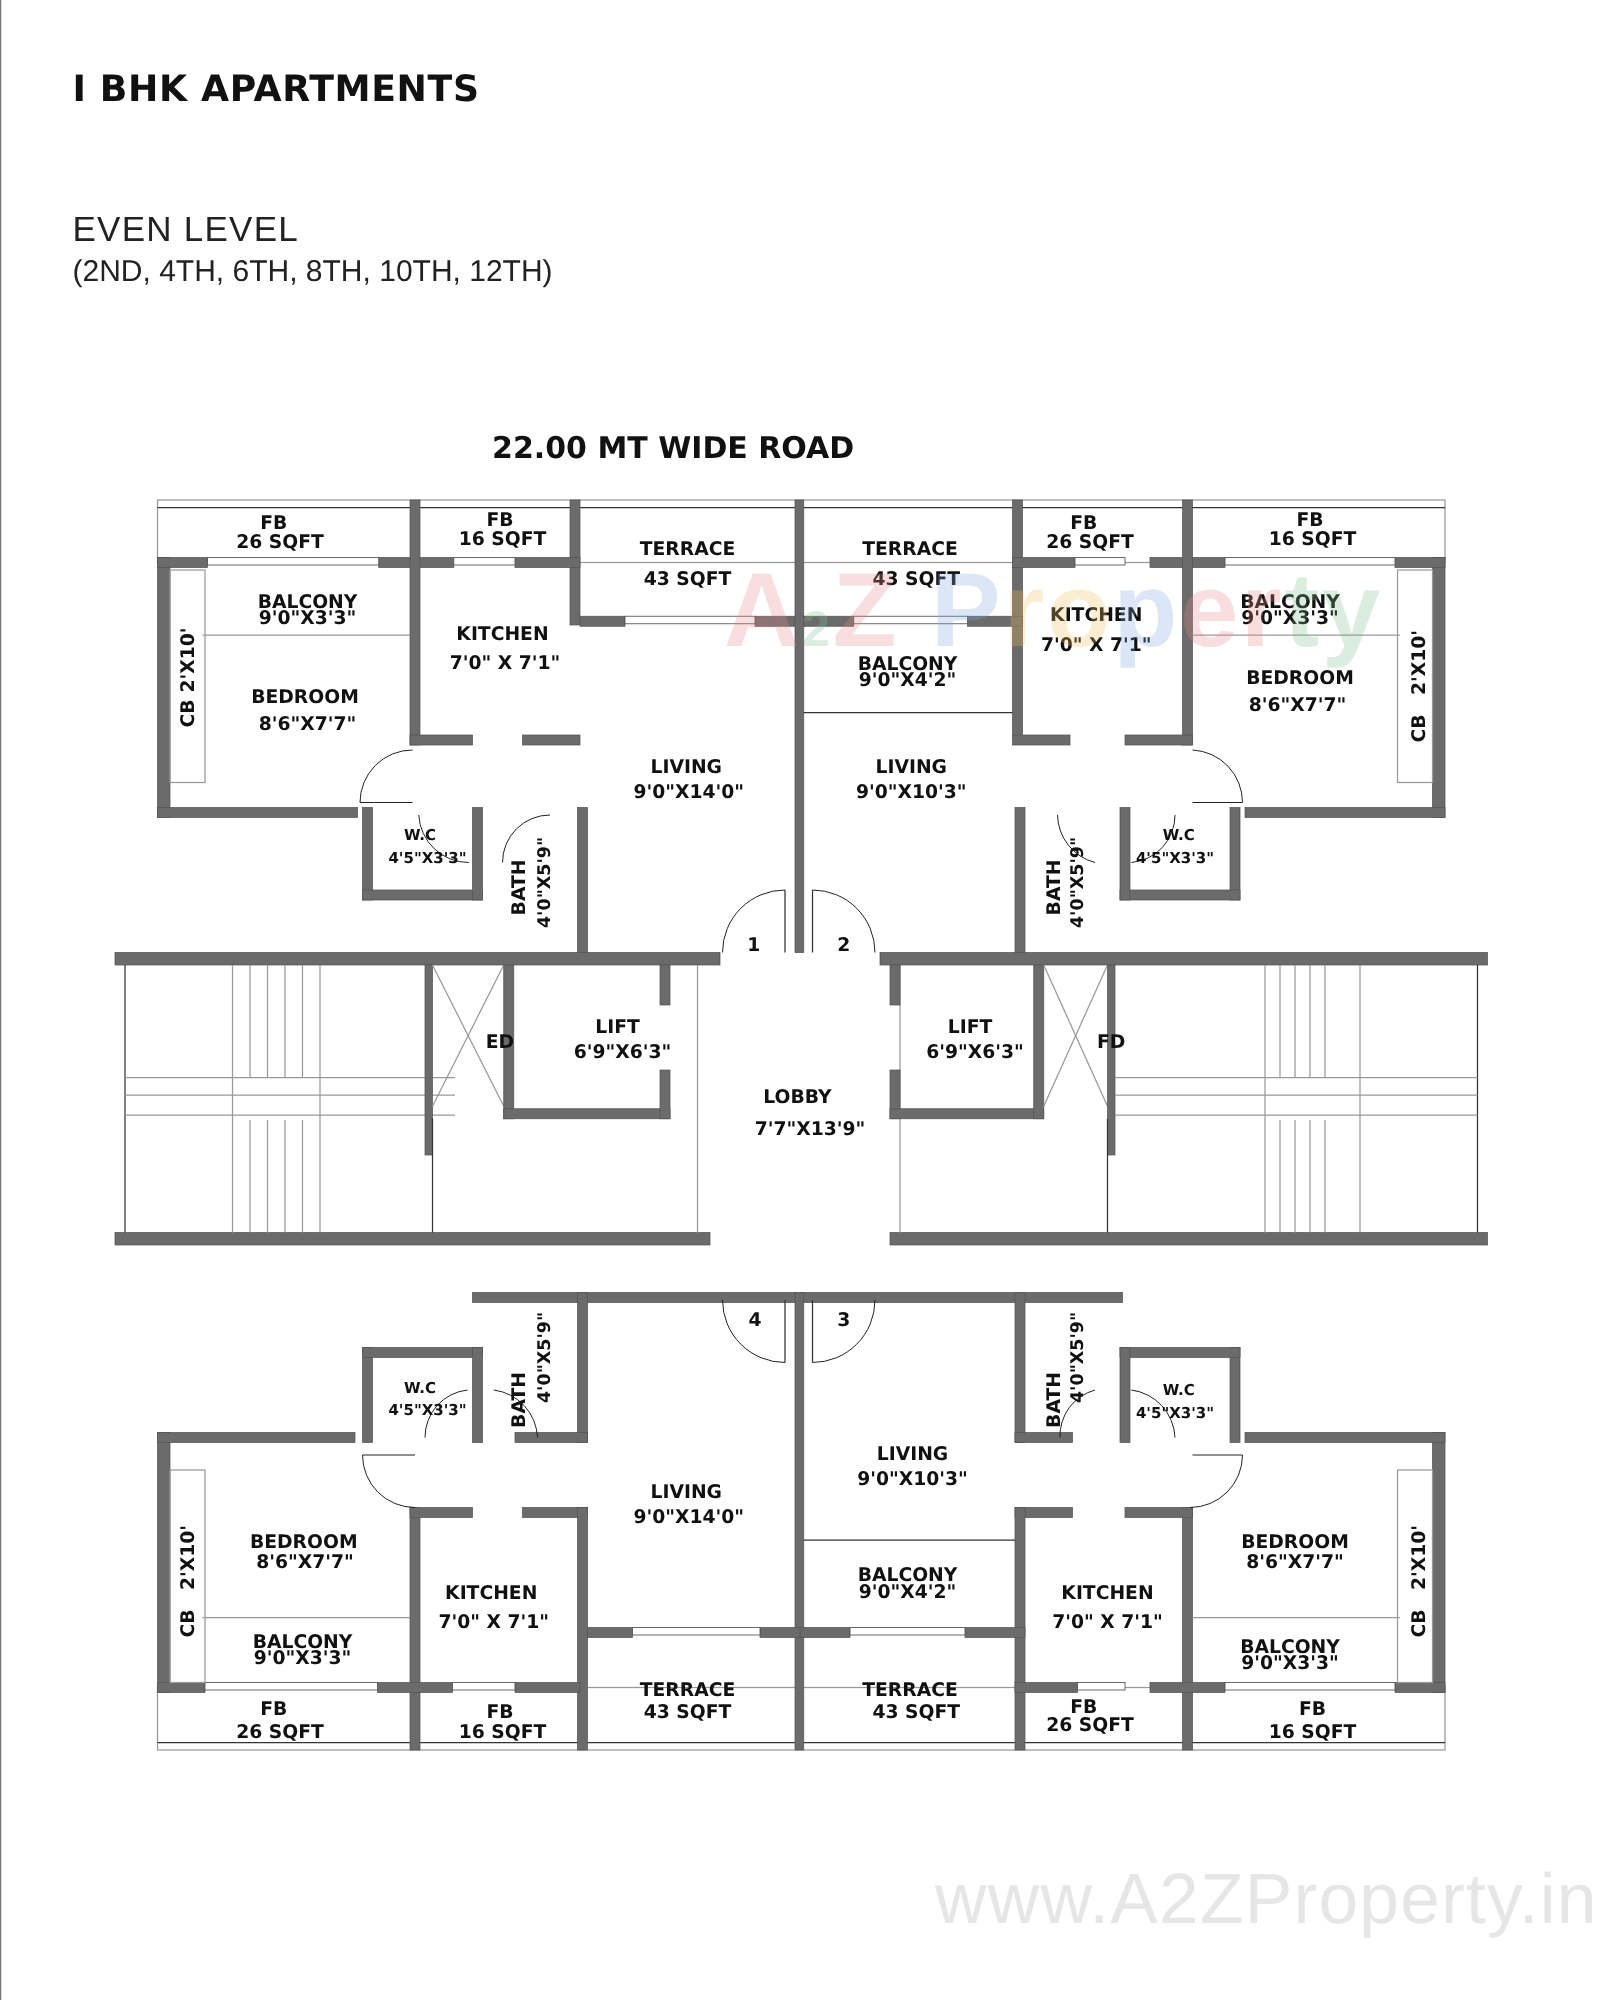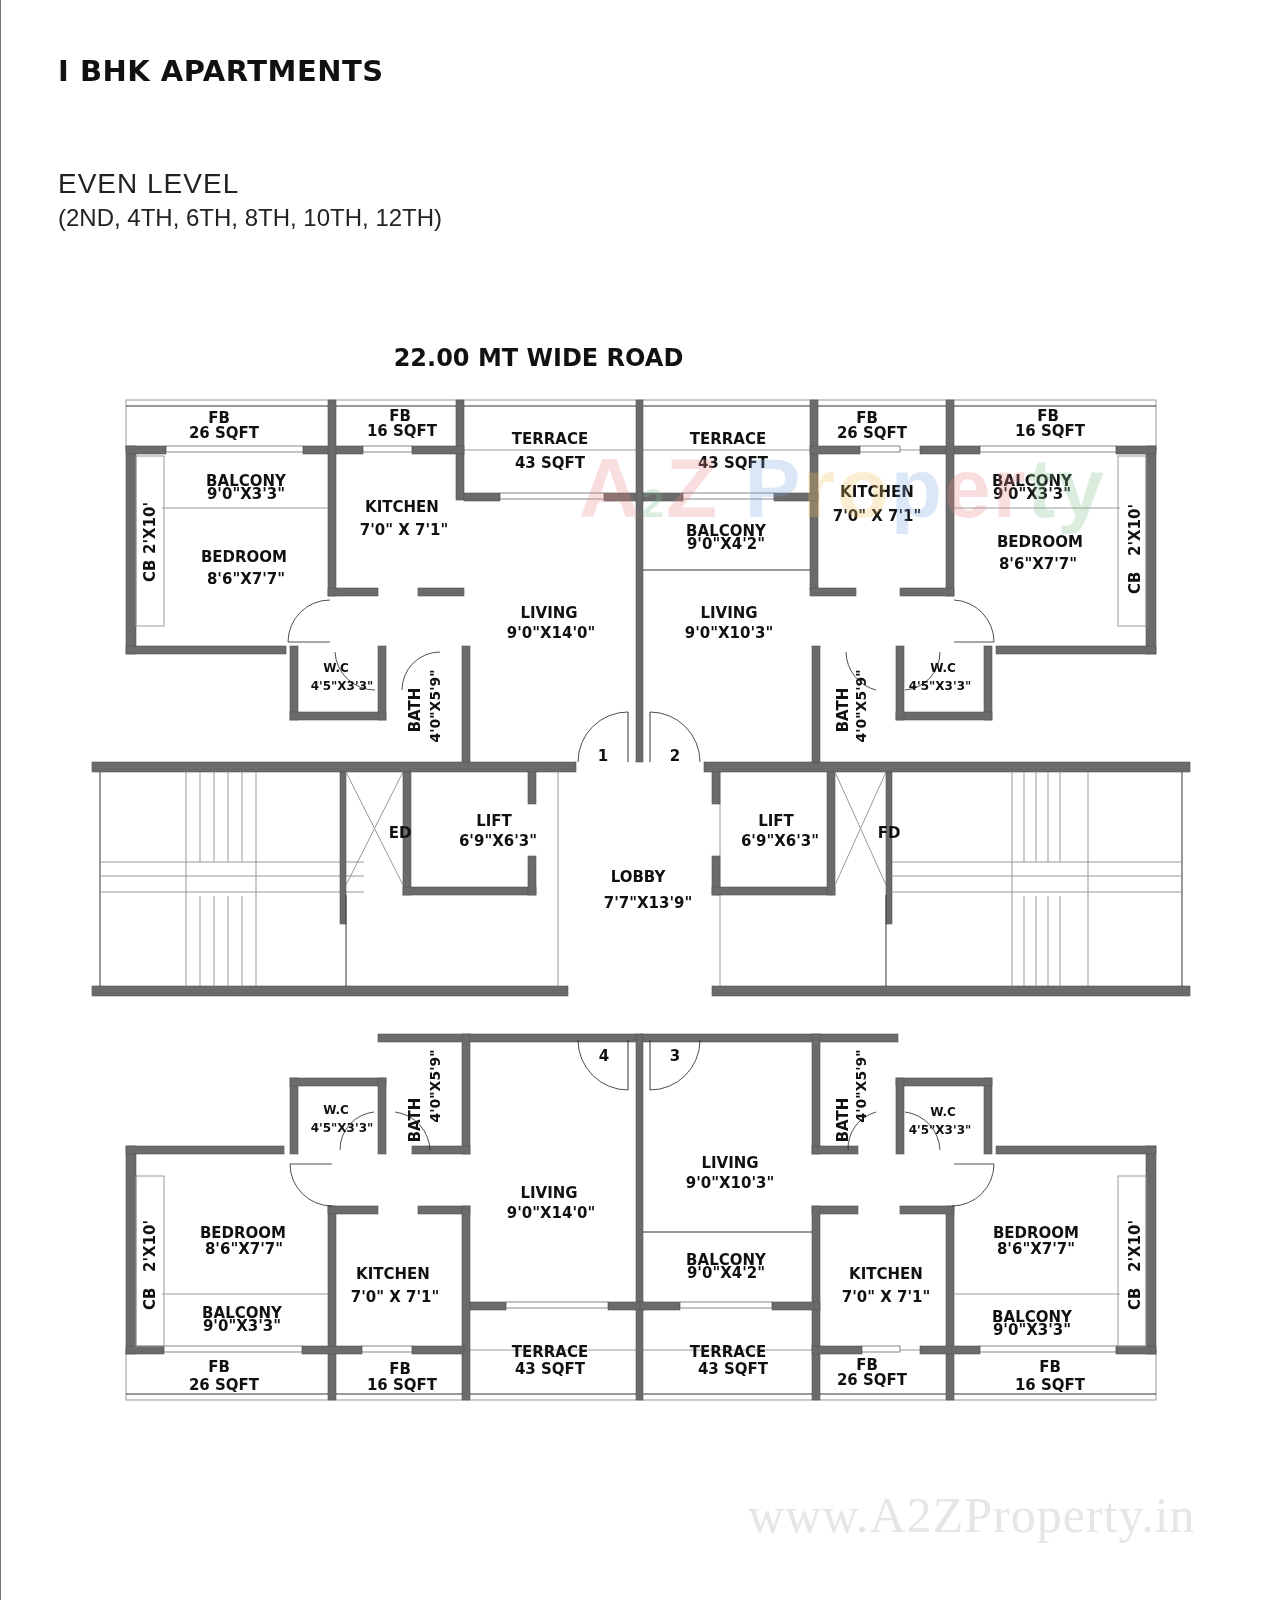--- a/index.html
+++ b/index.html
@@ -9,21 +9,21 @@
   .level { position: absolute; left: 58px; top: 168px; font-family: "Liberation Sans", sans-serif; font-size: 28px; letter-spacing: 1px; color: #222; text-align: center; }
   .floors { position: absolute; left: 58px; top: 204px; font-family: "Liberation Sans", sans-serif; font-size: 24px; color: #222; }
   .road { position: absolute; left: 0; width: 1077px; top: 344px; text-align: center; font-family: "DejaVu Sans", sans-serif; font-weight: bold; font-size: 24px; color: #111; }
   svg.plan { position: absolute; left: 0; top: 0; }
   svg text { font-family: "DejaVu Sans", sans-serif; font-weight: bold; fill: #111; }
   .wall { fill: #6b6b6b; stroke: #555; stroke-width: 0.6; }
   .thin { stroke: #333; stroke-width: 1; fill: none; }
   .light { stroke: #999; stroke-width: 1; fill: none; }
   .door { stroke: #222; stroke-width: 0.8; fill: none; }
   .win { fill: #fff; stroke: #555; stroke-width: 0.7; }
-  .watermark { position: absolute; left: 748px; top: 1486px; font-family: Liberation Serif, serif; font-size: 50px; color: #e6e6e6; letter-spacing: 1px; }
+  .watermark { position: absolute; left: 748px; top: 1486px; font-family: Liberation Sans, sans-serif; font-size: 57px; color: #e6e6e6; letter-spacing: 1px; }
   .wm-center { position: absolute; left: 540px; top: 440px; font-family: "Liberation Sans", sans-serif; font-size: 84px; font-weight: bold; opacity: 0.28; letter-spacing: 2px; margin-left: 39px; }
   .wm-center span { display: inline-block; }
 </style>
 </head>
 <body>
 
 <div class="page-border"></div>
 
 <div class="title">I BHK APARTMENTS</div>
 <div class="level">EVEN LEVEL</div>

